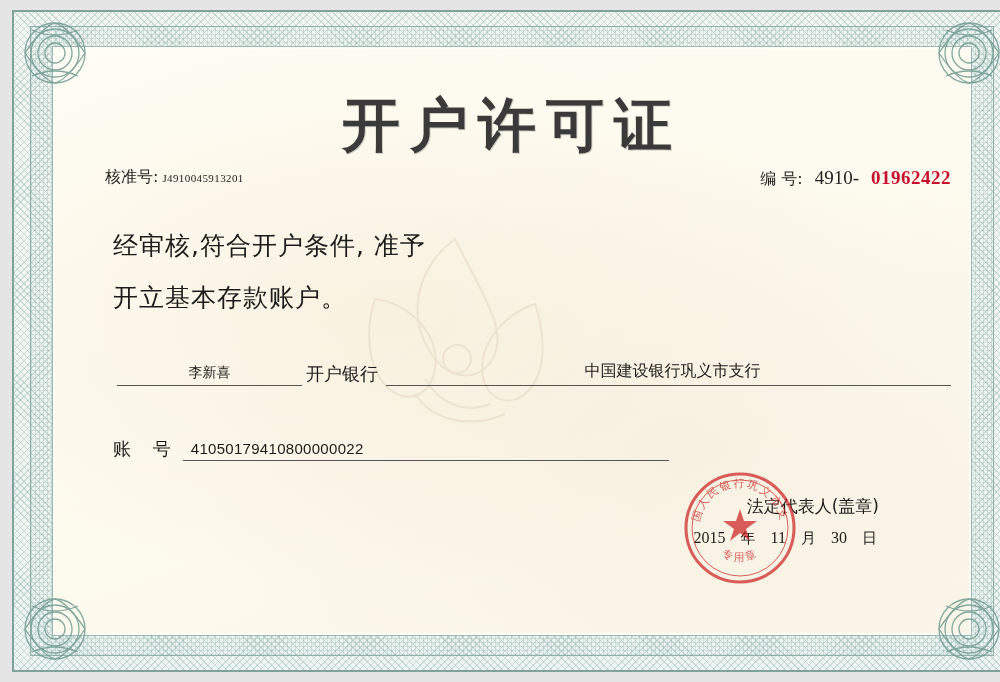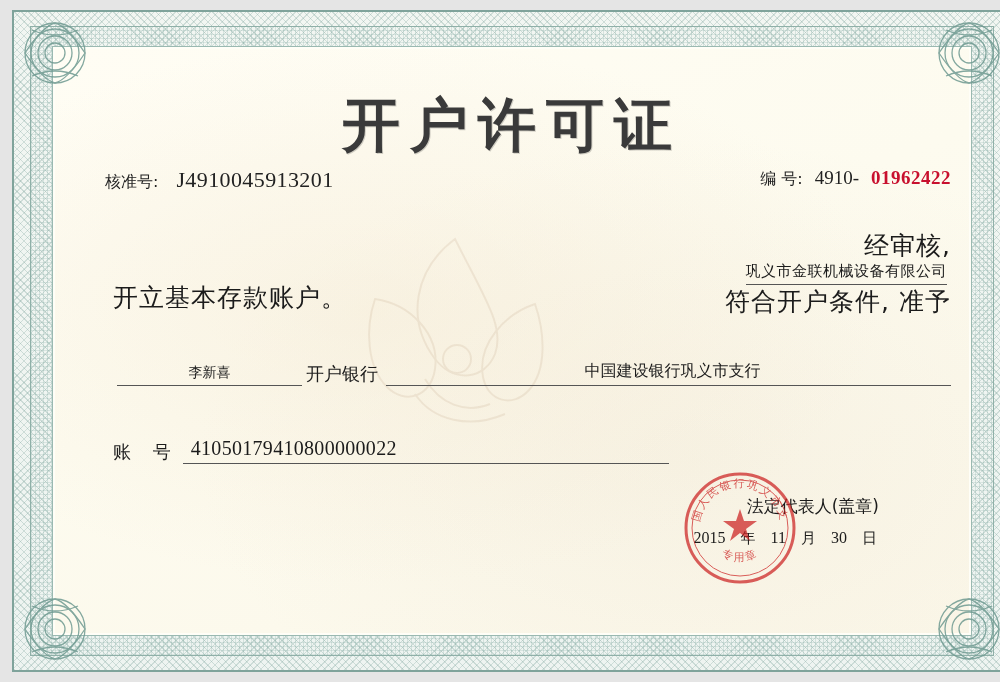--- a/index.html
+++ b/index.html
@@ -139,26 +139,26 @@
 
   .row { position: absolute; font-family: "DejaVu Sans", sans-serif; }
 
   .approval-row {
     top: 118px;
     left: 50px;
     font-size: 16px;
     color: #222;
     display: flex;
     align-items: baseline;
-    gap: 18px;
+    gap: 4px;
   }
   .approval-row .label { font-size: 16px; }
   .approval-row .value {
     font-family: "Liberation Serif", serif;
-    font-size: 22px;
+    font-size: 11px;
     letter-spacing: 0.4px;
   }
 
   .serial-row {
     top: 118px;
     right: 18px;
     font-size: 16px;
     display: flex;
     align-items: baseline;
     gap: 12px;
@@ -179,21 +179,20 @@
 
   .body-line1 {
     top: 180px;
     left: 58px;
     right: 18px;
     display: flex;
     align-items: flex-end;
     font-size: 25px;
     color: #1b1b1b;
     letter-spacing: 1px;
-    flex-direction: column;
   }
   .body-line1 .seg { white-space: nowrap; }
   .fill {
     flex: 1;
     border-bottom: 1px solid #555;
     margin: 0 4px;
     text-align: center;
     padding-bottom: 3px;
     font-size: 15px;
     font-family: "DejaVu Sans", sans-serif;
@@ -242,22 +241,22 @@
     right: 300px;
     display: flex;
     align-items: flex-end;
     font-size: 18px;
     color: #1b1b1b;
   }
   .acct-row .lab { white-space: nowrap; letter-spacing: 8px; }
   .acct-row .fill-c {
     flex: 1;
     border-bottom: 1px solid #555;
-    font-size: 20px;
-    font-family: Liberation Serif, serif;
+    font-size: 15px;
+    font-family: Liberation Sans, sans-serif;
     padding-bottom: 3px;
     padding-left: 8px;
     margin-left: 4px;
     letter-spacing: 0.3px;
   }
 
   .issuer {
     top: 446px;
     right: 90px;
     font-size: 17px;
@@ -365,21 +364,20 @@
     </div>
 
     <div class="row serial-row">
       <span class="label">编 号:</span>
       <span class="num-prefix">4910-</span>
       <span class="num-red">01962422</span>
     </div>
 
     <div class="row body-line1">
       <span class="seg">经审核,</span>
-      <span class="fill">巩义市金联机械设备有限公司</span>
       <span class="seg">符合开户条件, 准予</span>
     </div>
 
     <div class="row body-line2">开立基本存款账户。</div>
 
     <div class="row rep-row">
       <span class="fill-a">李新喜</span>
       <span class="lab">开户银行</span>
       <span class="fill-b">中国建设银行巩义市支行</span>
     </div>

